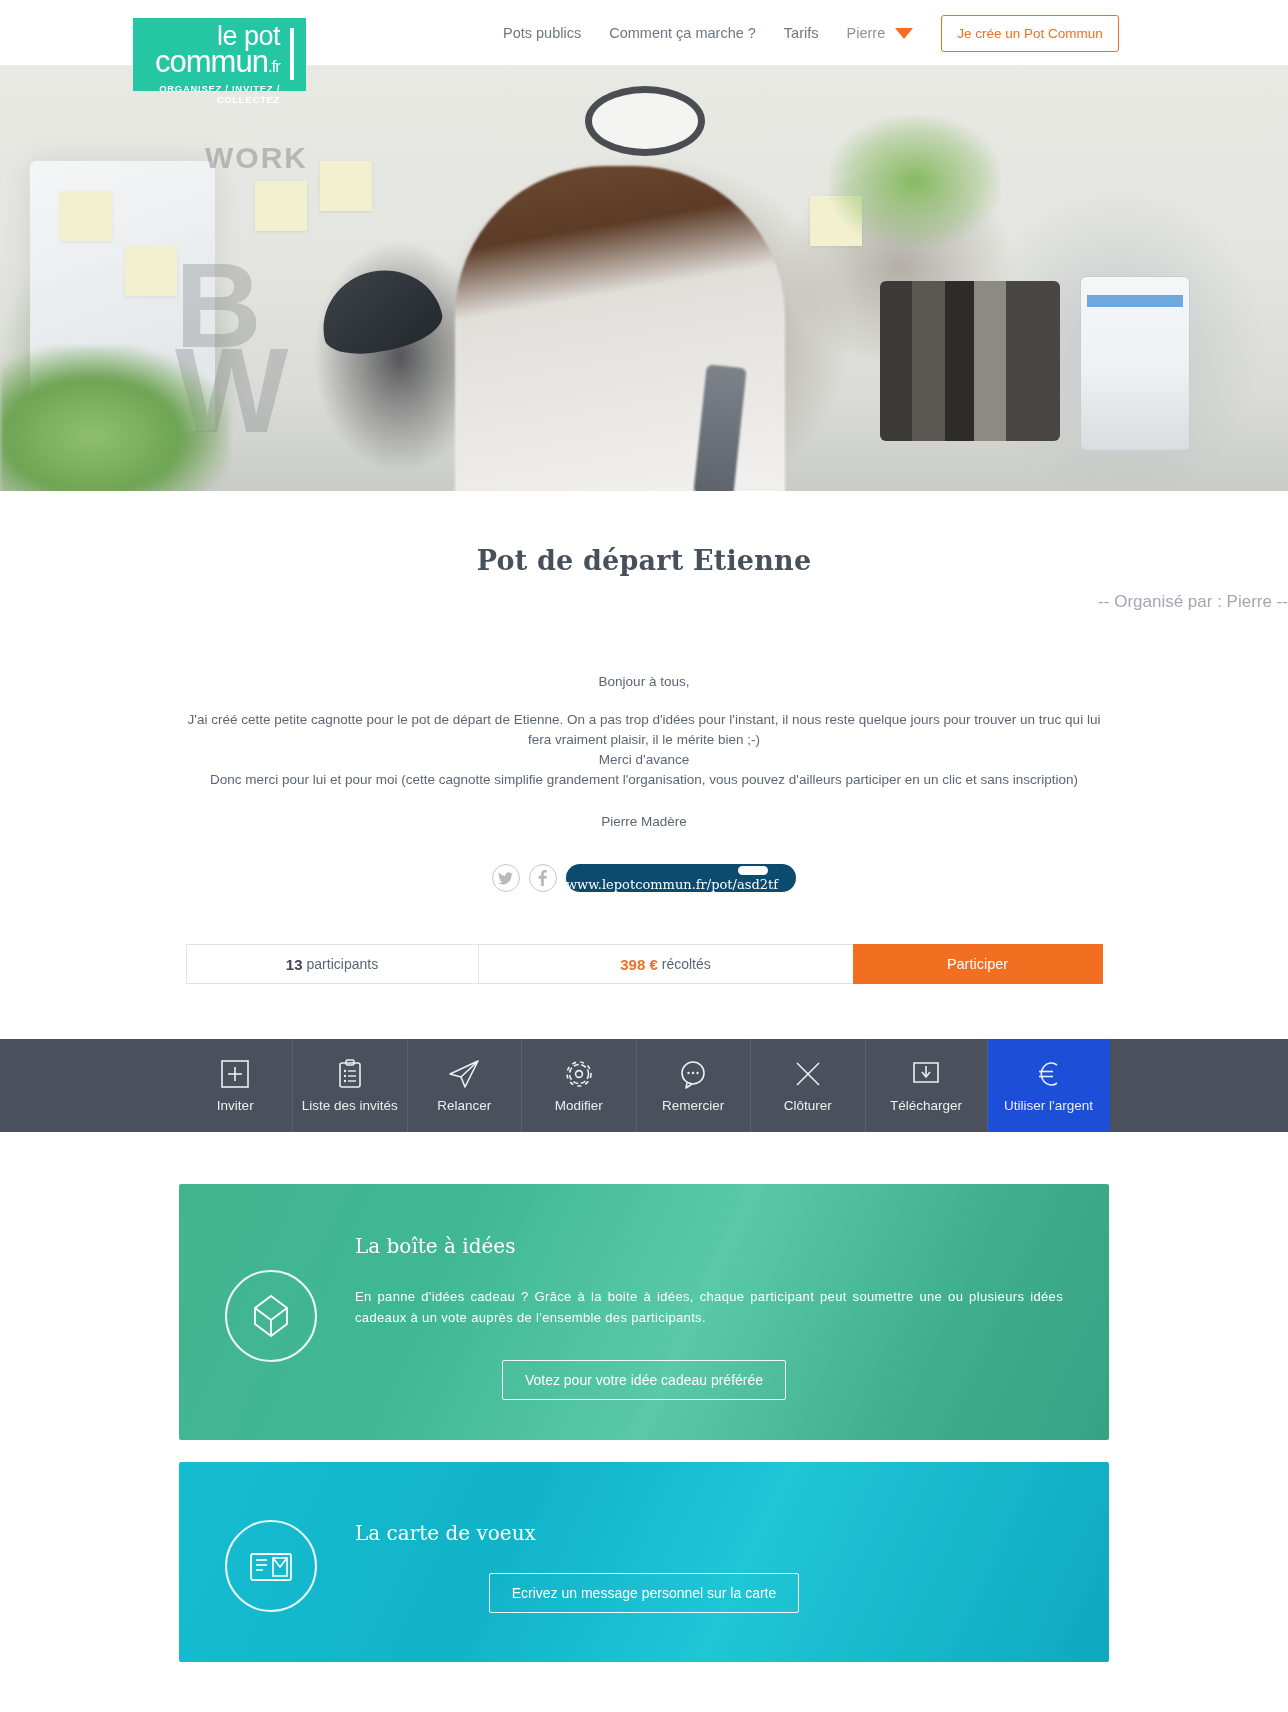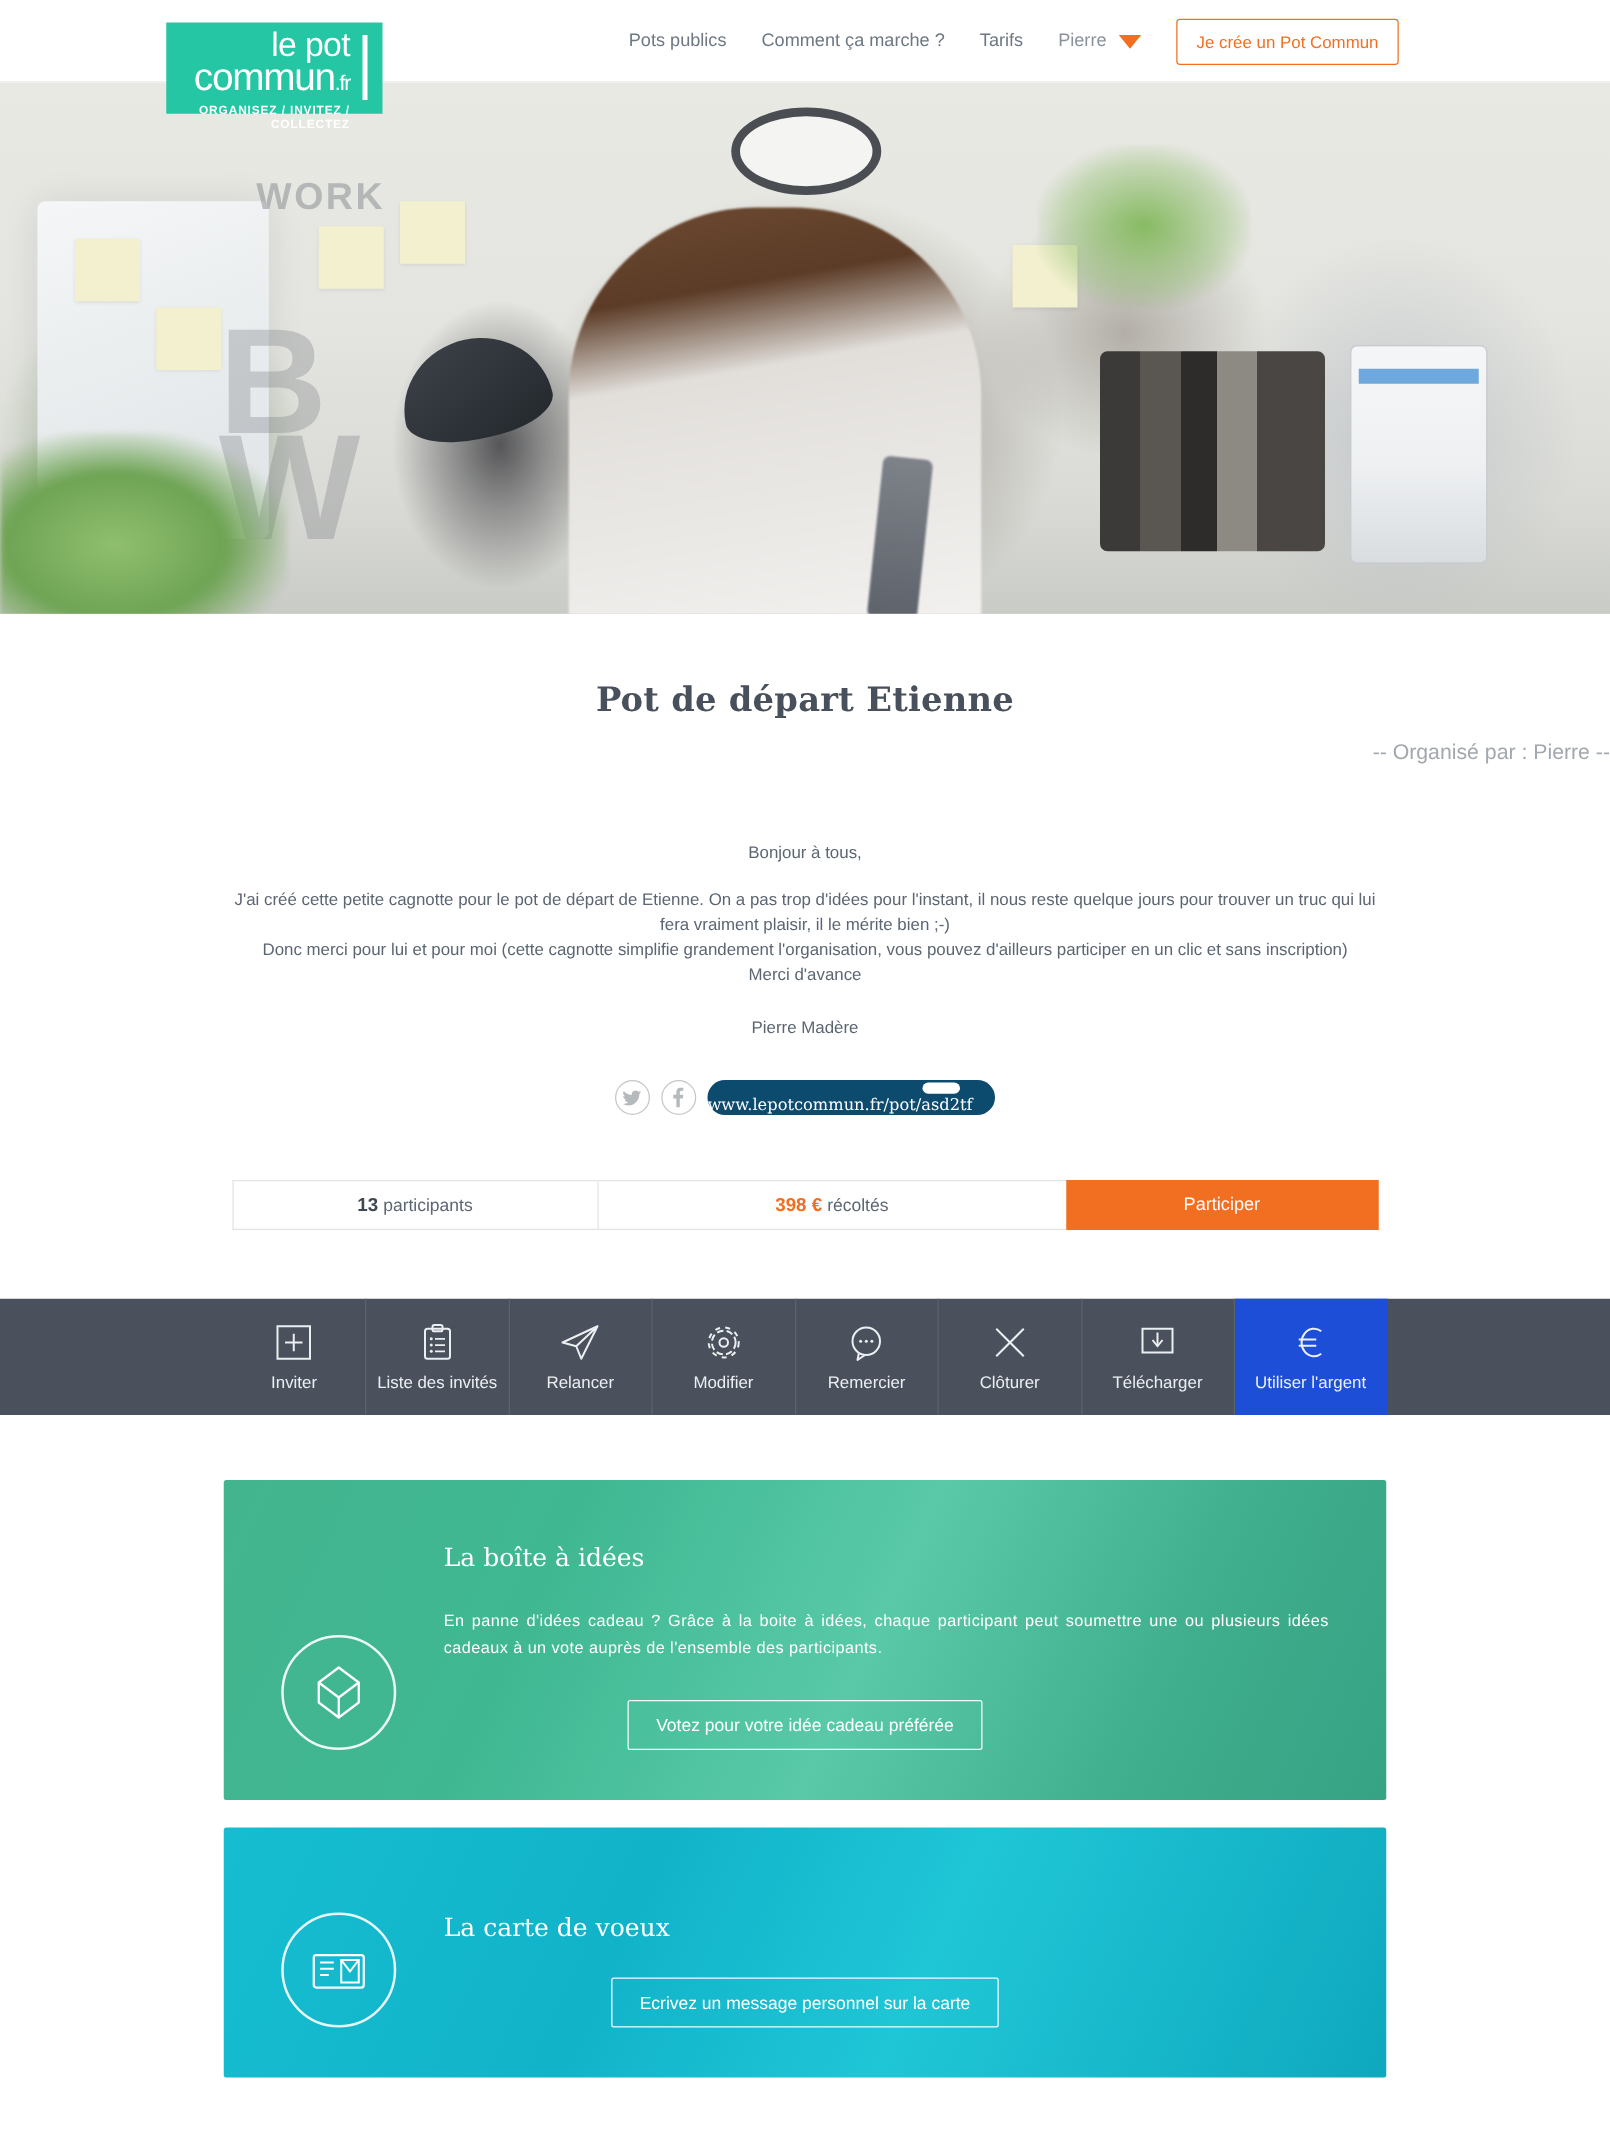--- a/index.html
+++ b/index.html
@@ -329,21 +329,21 @@
   .tb-item.wide { width: 122px; }
 
   
   .cards { width: 930px; margin: 52px auto 0 auto; }
   .card {
     position: relative;
     border-radius: 2px;
     padding: 44px 46px 40px 46px;
     color: #ffffff;
     display: flex;
-    align-items: flex-end;
+    align-items: center;
     margin-bottom: 22px;
     overflow: hidden;
   }
   .card-green {
     background: linear-gradient(115deg, #43b48e 0%, #3fb892 28%, #59c9a7 55%, #3fae8c 80%, #36a384 100%);
     min-height: 218px;
   }
   .card-blue {
     background: linear-gradient(115deg, #16bdd0 0%, #11b3c9 35%, #1fc6d6 60%, #0fa8be 100%);
     min-height: 200px;
@@ -429,22 +429,22 @@
   <div class="hero-shape hero-plant"></div>
 </div>
 
 <h1 class="pot-title">Pot de départ Etienne</h1>
 <div class="pot-sub">-- Organisé par : Pierre --</div>
 
 <div class="pot-desc">
   <div>Bonjour à tous,</div>
   <div class="blank"></div>
   <div>J'ai créé cette petite cagnotte pour le pot de départ de Etienne. On a pas trop d'idées pour l'instant, il nous reste quelque jours pour trouver un truc qui lui fera vraiment plaisir, il le mérite bien ;-)</div>
+  <div>Merci d'avance</div>
   <div>Donc merci pour lui et pour moi (cette cagnotte simplifie grandement l'organisation, vous pouvez d'ailleurs participer en un clic et sans inscription)</div>
-  <div>Merci d'avance</div>
   <div class="pot-sign">Pierre Madère</div>
 </div>
 
 <div class="share-row">
   <div class="share-circle">
     <svg width="15" height="13" viewBox="0 0 24 20" aria-hidden="true">
       <path fill="#b5babd" d="M24 2.5a9.6 9.6 0 0 1-2.8.8A4.9 4.9 0 0 0 23.3.6a9.7 9.7 0 0 1-3.1 1.2A4.9 4.9 0 0 0 11.8 6a13.9 13.9 0 0 1-10.1-5.1 4.9 4.9 0 0 0 1.5 6.6A4.8 4.8 0 0 1 1 6.8v.1a4.9 4.9 0 0 0 3.9 4.8 4.9 4.9 0 0 1-2.2.1 4.9 4.9 0 0 0 4.6 3.4A9.9 9.9 0 0 1 0 17.3a13.9 13.9 0 0 0 7.5 2.2c9.1 0 14-7.5 14-14v-.7A9.9 9.9 0 0 0 24 2.5z"></path>
     </svg>
   </div>
   <div class="share-circle">

